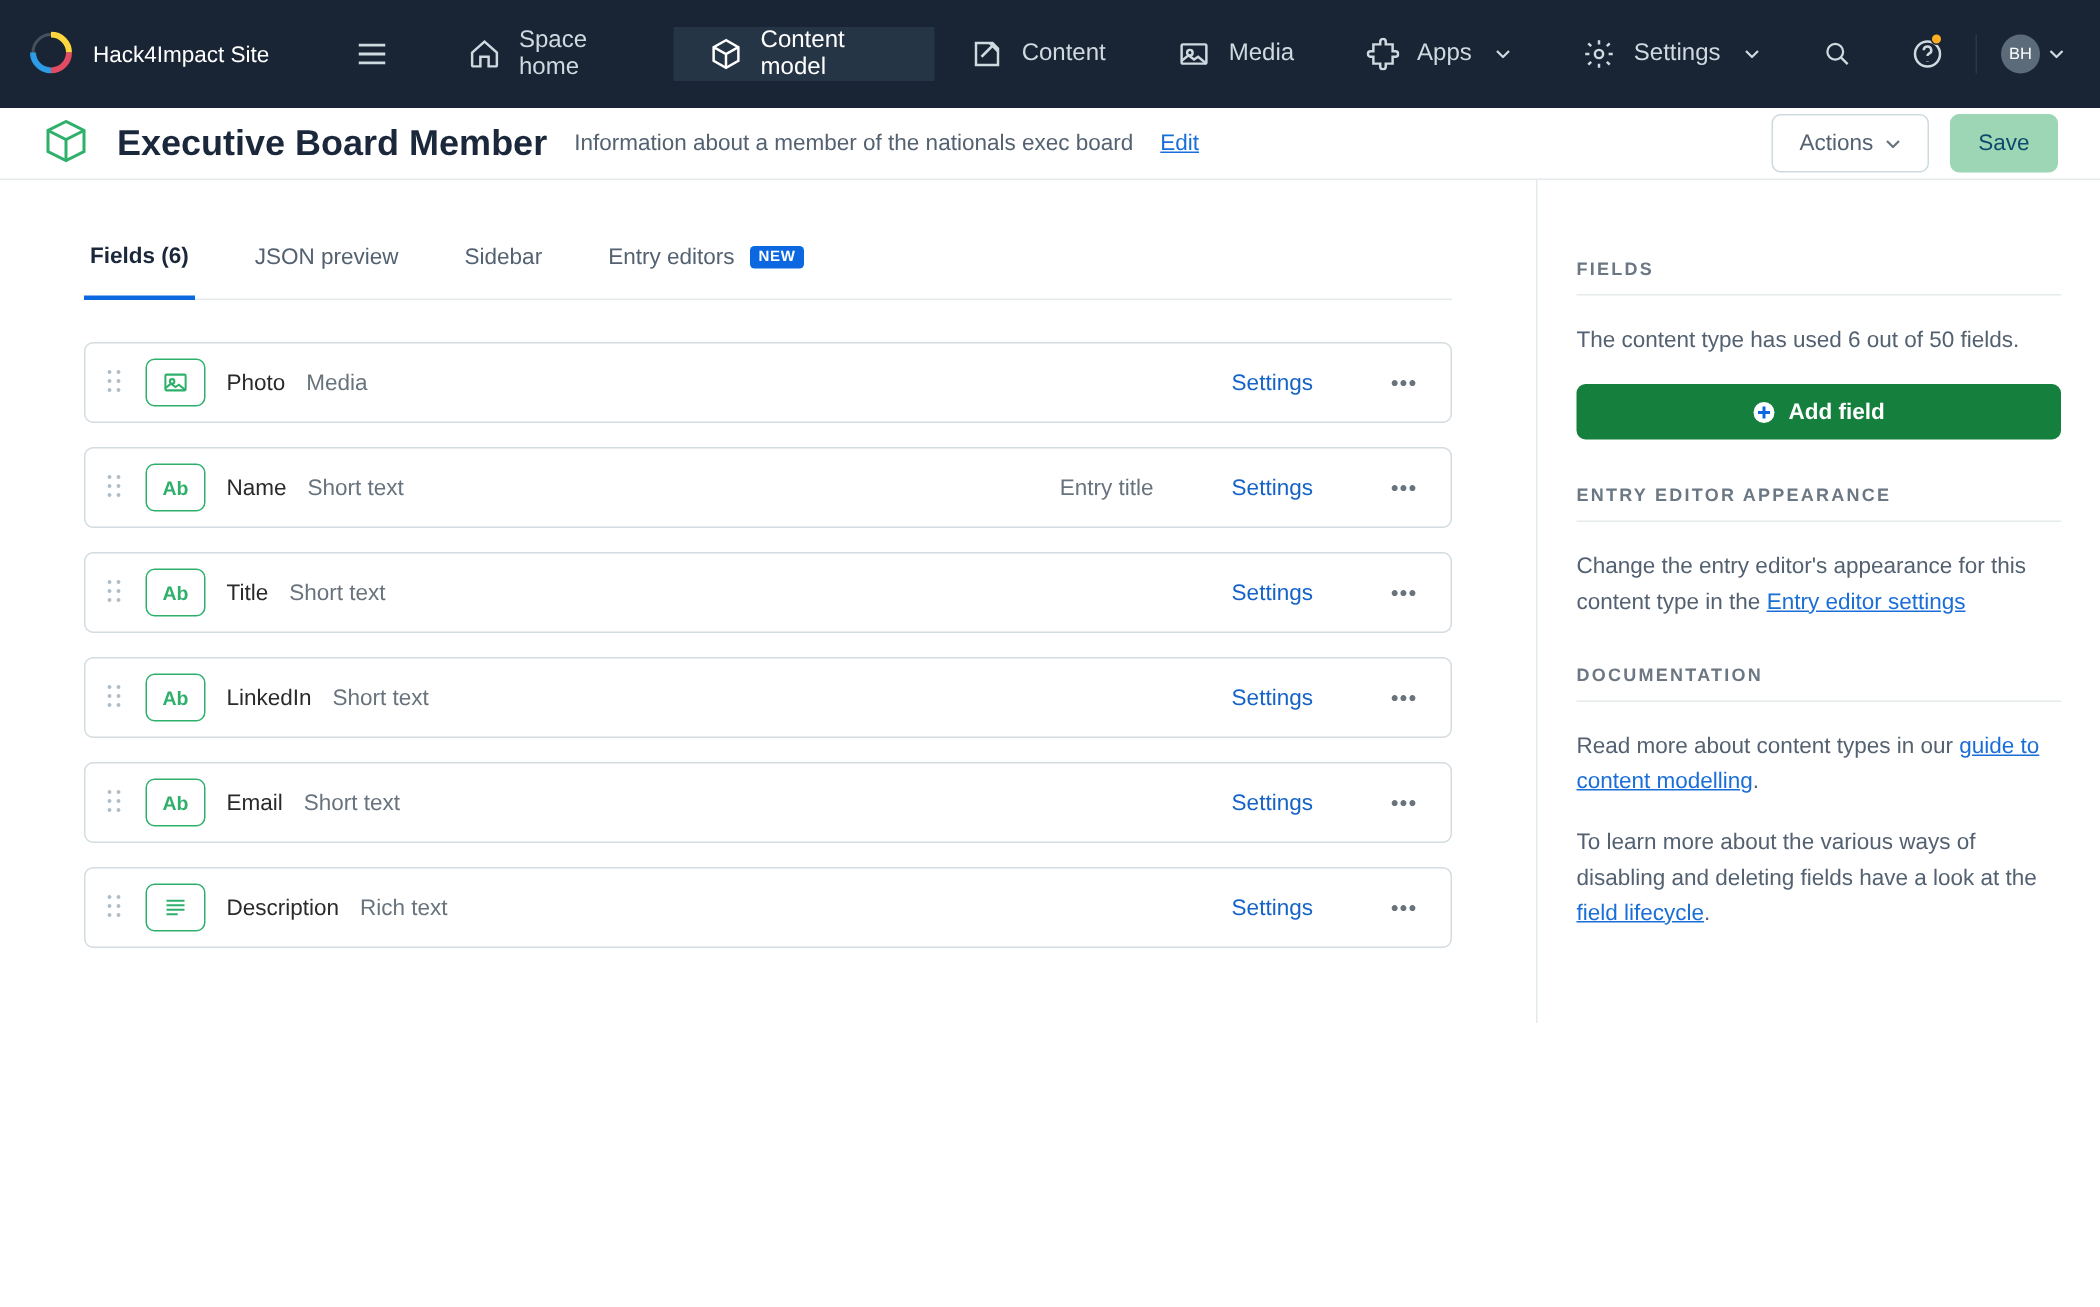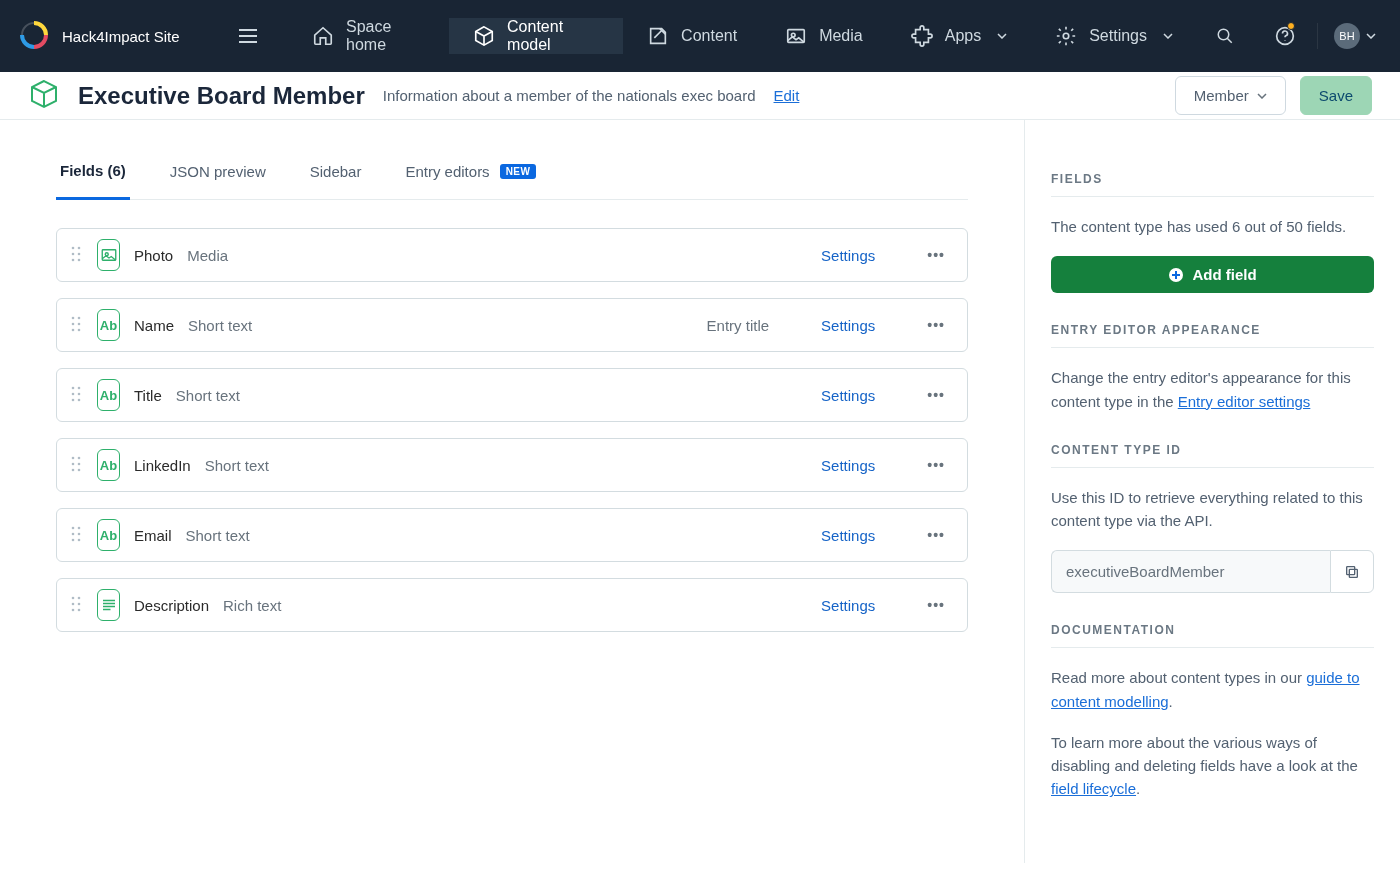--- a/index.html
+++ b/index.html
@@ -35,21 +35,21 @@
 .right { width: 376px; border-left: 1px solid #e5ebed; padding: 48px 26px 32px 26px; }
 
 .tabs { display: flex; gap: 36px; border-bottom: 1px solid #e5ebed; }
 .tab { padding: 18px 4px; cursor: pointer; color: #536171; font-size: 15px; display: flex; align-items: center; gap: 10px;}
 .tab.active { color: #1b273a; font-weight: 700; border-bottom: 3px solid #0b68e0; margin-bottom: -1px; }
 .badge-new { background: #0b68e0; color: #fff; font-size: 10px; font-weight: 700; padding: 2px 6px; border-radius: 3px; letter-spacing: .5px;}
 
 .field-list { margin-top: 28px; display: flex; flex-direction: column; gap: 16px; }
 .field { border: 1px solid #d3dce0; border-radius: 6px; display: flex; align-items: center; padding: 10px 16px 10px 12px; gap: 14px; min-height: 48px;}
 .drag { color: #b0bcc6; cursor: grab; padding: 0 2px; }
-.ficon { width: 23px; height: 32px; border: 1.5px solid #2eb06b; border-radius: 6px; display: flex; align-items: center; justify-content: center; color: #2eb06b; font-weight: 700; font-size: 13px; }
+.ficon { width: 40px; height: 32px; border: 1.5px solid #2eb06b; border-radius: 6px; display: flex; align-items: center; justify-content: center; color: #2eb06b; font-weight: 700; font-size: 13px; }
 .fname { font-weight: 400; font-size: 15px; }
 .ftype { color: #68737d; font-size: 15px; }
 .entry-title { color: #68737d; font-size: 15px; }
 .spacer { flex: 1; }
 .settings-link { color: #1563c7; font-weight: 500; font-size: 15px; cursor: pointer; }
 .more { color: #68737d; font-weight: 700; letter-spacing: 1px; padding: 0 6px; cursor: pointer; }
 
 .sec-heading { font-size: 12px; letter-spacing: 1.5px; color: #6b7884; font-weight: 700; border-bottom: 1px solid #e5ebed; padding-bottom: 10px; margin-bottom: 18px; margin-top: 4px;}
 .sec-text { color: #536171; font-size: 15px; line-height: 1.55; margin-bottom: 18px;}
 .sec-text a { color: #1a6ed8; text-decoration: underline; cursor: pointer;}
@@ -155,21 +155,21 @@
     <svg class="box-icon" viewBox="0 0 32 32" fill="none" stroke="#2eb06b" stroke-width="2">
         <path d="M16 3 4 9v14l12 6 12-6V9z"></path>
         <path d="M4 9l12 6 12-6M16 15v14"></path>
       </svg>
   </span>
   <span class="pagetitle">Executive Board Member</span>
   <span class="desc">Information about a member of the nationals exec board</span>
   <a class="edit-link">Edit</a>
   <div class="header-actions">
     <button class="btn">
-      <span>Member</span>
+      <span>Actions</span>
       <svg width="10" height="6" viewBox="0 0 10 6">
           <path d="M1 1l4 4 4-4" stroke="#68737d" stroke-width="1.5" fill="none"></path>
         </svg>
     </button>
     <button class="btn btn-save">
       <span>Save</span>
     </button>
   </div>
 </div>
 
@@ -335,33 +335,20 @@
       </button>
     </div>
 
     <div class="right-block">
       <div class="sec-heading">ENTRY EDITOR APPEARANCE</div>
       <div class="sec-text">
         <span>Change the entry editor's appearance for this content type in the </span><a>Entry editor settings</a>
       </div>
     </div>
 
-    <div class="right-block">
-      <div class="sec-heading">CONTENT TYPE ID</div>
-      <div class="sec-text">Use this ID to retrieve everything related to this content type via the API.</div>
-      <div class="id-box">
-        <input class="id-input" readonly="" value="executiveBoardMember" style="">
-        <div class="copy-btn">
-          <svg width="16" height="16" viewBox="0 0 24 24" fill="none" stroke="#536171" stroke-width="2">
-              <rect x="8" y="8" width="12" height="12" rx="1"></rect>
-              <rect x="4" y="4" width="12" height="12" rx="1"></rect>
-            </svg>
-        </div>
-      </div>
-    </div>
 
     <div class="right-block">
       <div class="sec-heading">DOCUMENTATION</div>
       <div class="sec-text">
         <span>Read more about content types in our </span><a>guide to content modelling</a><span>.</span>
       </div>
       <div class="sec-text">
         <span>To learn more about the various ways of disabling and deleting fields have a look at the </span><a>field lifecycle</a><span>.</span>
       </div>
     </div>

